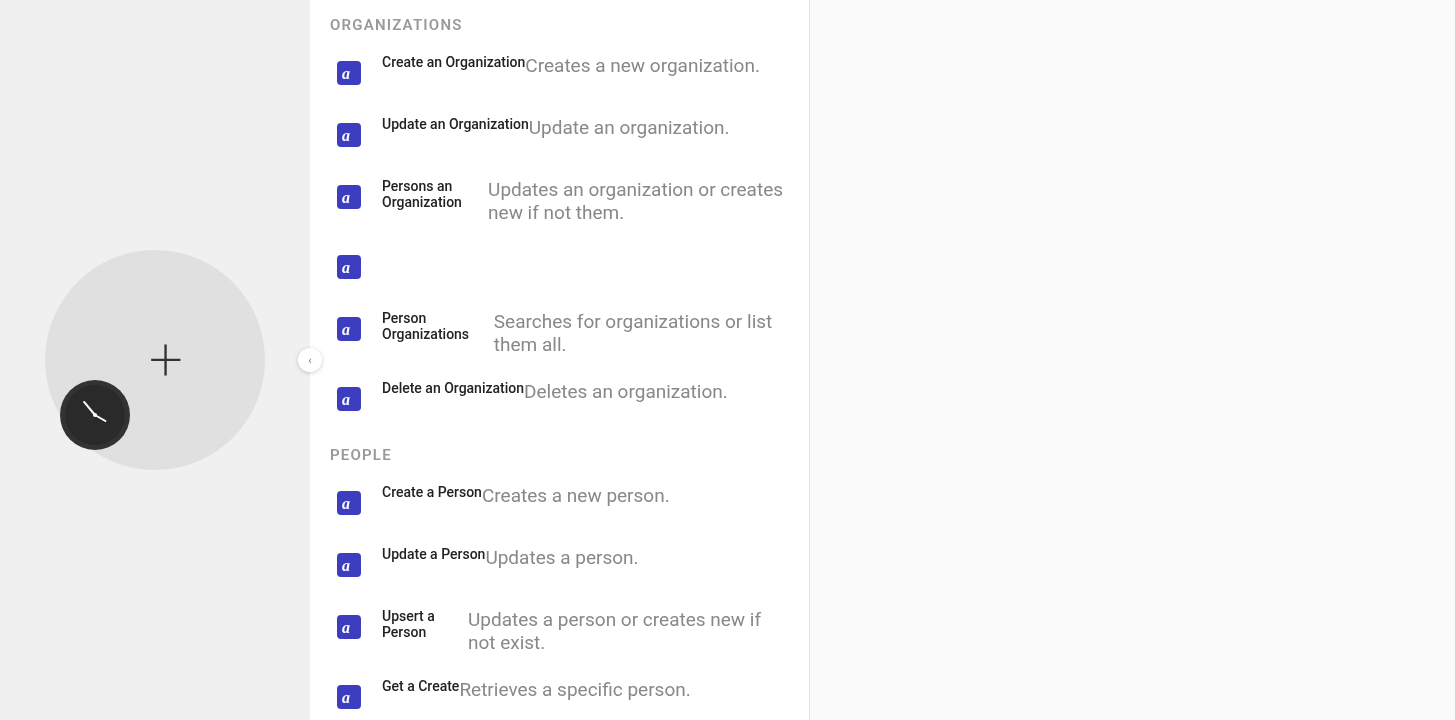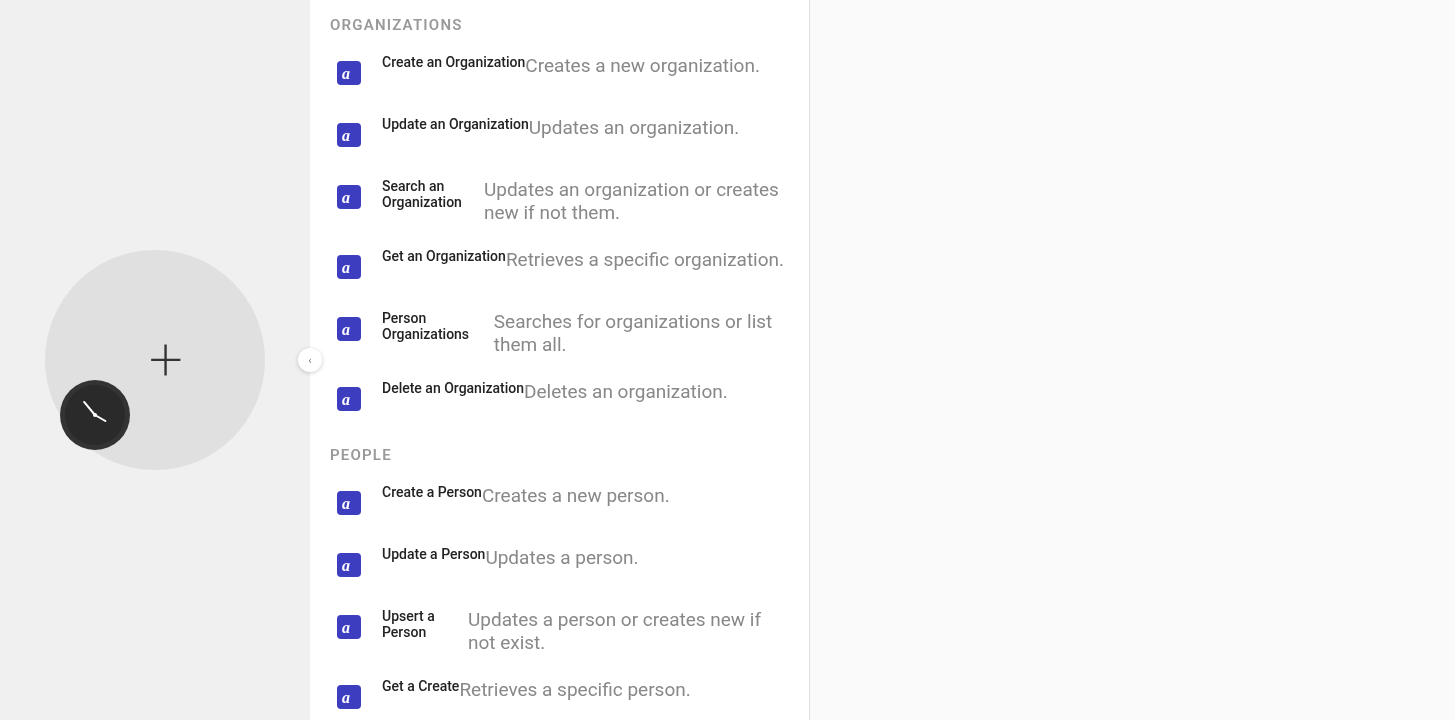--- a/index.html
+++ b/index.html
@@ -236,45 +236,41 @@
     </div>
     <div class="menu-item">
       <div class="item-icon" style="background: transparent;">
         <svg width="24" height="24" viewBox="0 0 24 24" fill="none" xmlns="http://www.w3.org/2000/svg">
       <rect width="24" height="24" rx="4" fill="#3d3dbf"></rect>
       <text x="5" y="18" font-size="16" font-family="serif" fill="white" font-style="italic">a</text>
     </svg>
       </div>
       <div class="item-content">
         <div class="item-title">Update an Organization</div>
-        <div class="item-desc">Updates an organization.</div>
-      </div>
-    </div>
-    <div class="menu-item">
-      <div class="item-icon" style="background: transparent;">
-        <svg width="24" height="24" viewBox="0 0 24 24" fill="none" xmlns="http://www.w3.org/2000/svg">
-      <rect width="24" height="24" rx="4" fill="#3d3dbf"></rect>
-      <text x="5" y="18" font-size="16" font-family="serif" fill="white" font-style="italic">a</text>
-    </svg>
-      </div>
-      <div class="item-content">
-        <div class="item-title">Search an Organization</div>
+        <div class="item-desc">Update an organization.</div>
+      </div>
+    </div>
+    <div class="menu-item">
+      <div class="item-icon" style="background: transparent;">
+        <svg width="24" height="24" viewBox="0 0 24 24" fill="none" xmlns="http://www.w3.org/2000/svg">
+      <rect width="24" height="24" rx="4" fill="#3d3dbf"></rect>
+      <text x="5" y="18" font-size="16" font-family="serif" fill="white" font-style="italic">a</text>
+    </svg>
+      </div>
+      <div class="item-content">
+        <div class="item-title">Persons an Organization</div>
         <div class="item-desc">Updates an organization or creates new if not them.</div>
       </div>
     </div>
     <div class="menu-item">
       <div class="item-icon" style="background: transparent;">
         <svg width="24" height="24" viewBox="0 0 24 24" fill="none" xmlns="http://www.w3.org/2000/svg">
       <rect width="24" height="24" rx="4" fill="#3d3dbf"></rect>
       <text x="5" y="18" font-size="16" font-family="serif" fill="white" font-style="italic">a</text>
     </svg>
-      </div>
-      <div class="item-content">
-        <div class="item-title">Get an Organization</div>
-        <div class="item-desc">Retrieves a specific organization.</div>
       </div>
     </div>
     <div class="menu-item">
       <div class="item-icon" style="background: transparent;">
         <svg width="24" height="24" viewBox="0 0 24 24" fill="none" xmlns="http://www.w3.org/2000/svg">
       <rect width="24" height="24" rx="4" fill="#3d3dbf"></rect>
       <text x="5" y="18" font-size="16" font-family="serif" fill="white" font-style="italic">a</text>
     </svg>
       </div>
       <div class="item-content">

